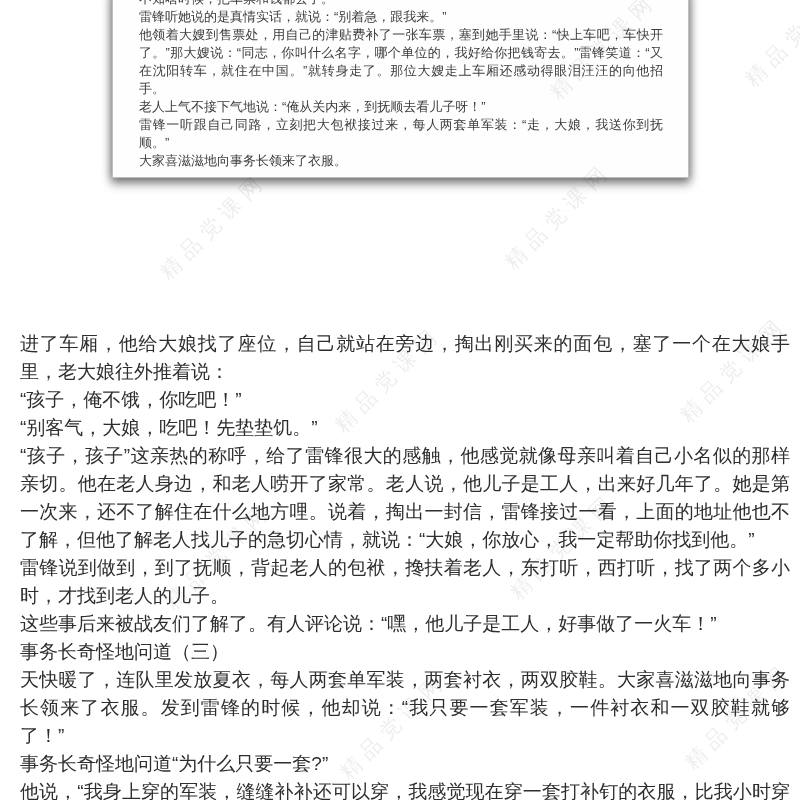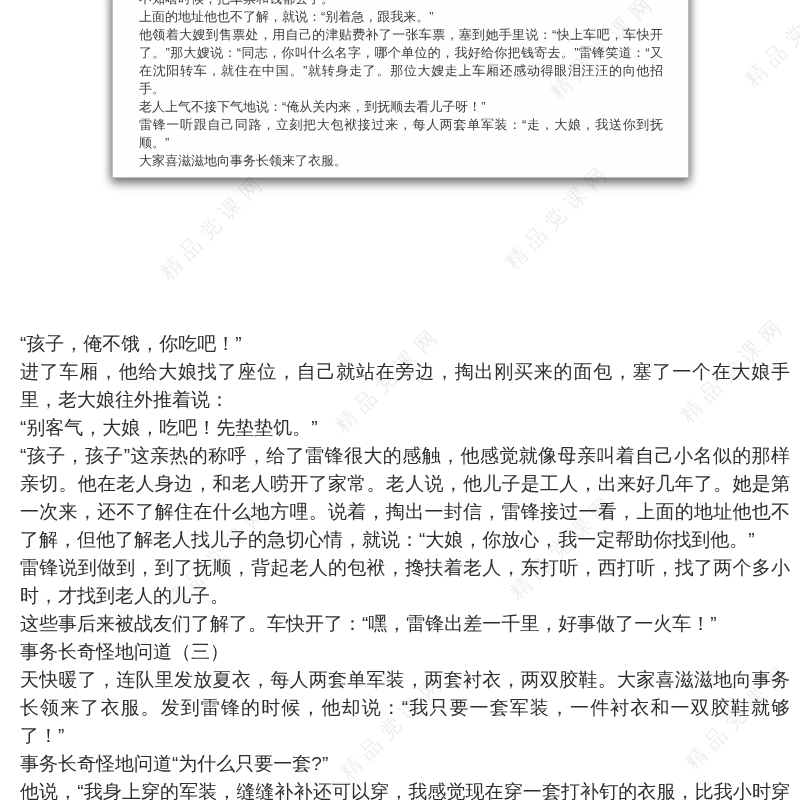--- a/index.html
+++ b/index.html
@@ -62,34 +62,34 @@
     transform-origin: center;
   }
 </style>
 </head>
 <body>
 
 <div class="stage">
 
   <div class="page-card">
     <p>不知啥时候，把车票和钱都丢了。</p>
-    <p>上面的地址他也不了解，就说：“别着急，跟我来。”</p>
+    <p>雷锋听她说的是真情实话，就说：“别着急，跟我来。”</p>
     <p>他领着大嫂到售票处，用自己的津贴费补了一张车票，塞到她手里说：“快上车吧，车快开了。”那大嫂说：“同志，你叫什么名字，哪个单位的，我好给你把钱寄去。”雷锋笑道：“又在沈阳转车，就住在中国。”就转身走了。那位大嫂走上车厢还感动得眼泪汪汪的向他招手。</p>
     <p>老人上气不接下气地说：“俺从关内来，到抚顺去看儿子呀！”</p>
     <p>雷锋一听跟自己同路，立刻把大包袱接过来，每人两套单军装：“走，大娘，我送你到抚顺。”</p>
     <p>大家喜滋滋地向事务长领来了衣服。</p>
   </div>
 
   <div class="doc-body">
+    <p>进了车厢，他给大娘找了座位，自己就站在旁边，掏出刚买来的面包，塞了一个在大娘手里，老大娘往外推着说：</p>
     <p>“孩子，俺不饿，你吃吧！”</p>
-    <p>进了车厢，他给大娘找了座位，自己就站在旁边，掏出刚买来的面包，塞了一个在大娘手里，老大娘往外推着说：</p>
     <p>“别客气，大娘，吃吧！先垫垫饥。”</p>
     <p>“孩子，孩子”这亲热的称呼，给了雷锋很大的感触，他感觉就像母亲叫着自己小名似的那样亲切。他在老人身边，和老人唠开了家常。老人说，他儿子是工人，出来好几年了。她是第一次来，还不了解住在什么地方哩。说着，掏出一封信，雷锋接过一看，上面的地址他也不了解，但他了解老人找儿子的急切心情，就说：“大娘，你放心，我一定帮助你找到他。”</p>
     <p>雷锋说到做到，到了抚顺，背起老人的包袱，搀扶着老人，东打听，西打听，找了两个多小时，才找到老人的儿子。</p>
-    <p>这些事后来被战友们了解了。车快开了：“嘿，雷锋出差一千里，好事做了一火车！”</p>
+    <p>这些事后来被战友们了解了。有人评论说：“嘿，他儿子是工人，好事做了一火车！”</p>
     <p>事务长奇怪地问道（三）</p>
     <p>天快暖了，连队里发放夏衣，每人两套单军装，两套衬衣，两双胶鞋。大家喜滋滋地向事务长领来了衣服。发到雷锋的时候，他却说：“我只要一套军装，一件衬衣和一双胶鞋就够了！”</p>
     <p>事务长奇怪地问道“为什么只要一套?”</p>
     <p>他说，“我身上穿的军装，缝缝补补还可以穿，我感觉现在穿一套打补钉的衣服，比我小时穿的要好上千万倍呢！剩下的两套衣服交给国家吧！”</p>
   </div>
 
   <div class="wm-layer">
     <div class="wm" style="left:533px; top:32px;">精品党课网</div>
     <div class="wm" style="left:728px; top:19px;">精品党课网</div>
     <div class="wm" style="left:143px; top:212px;">精品党课网</div>

